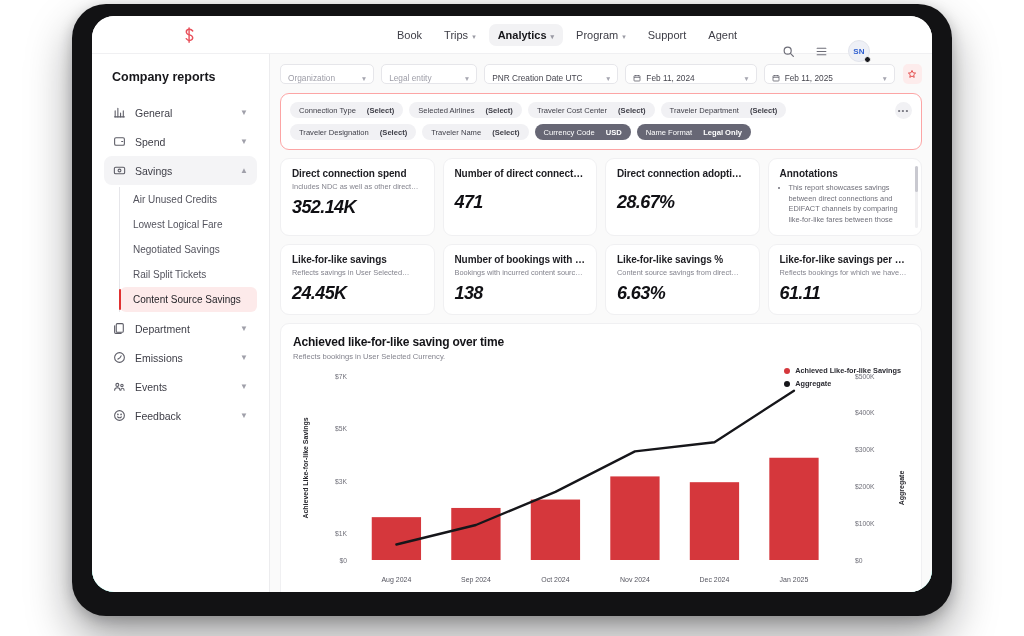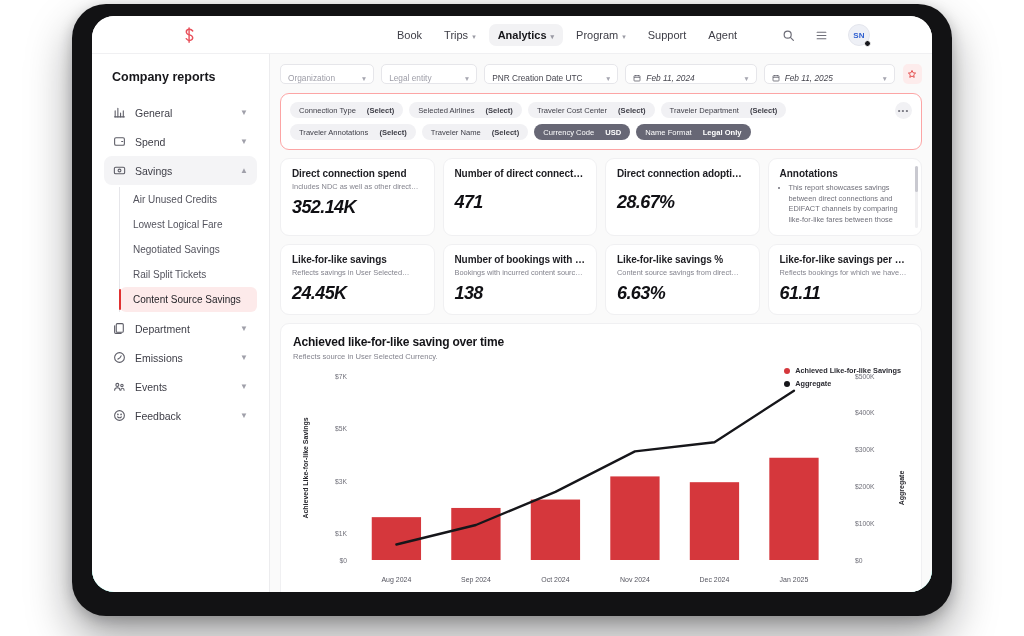--- a/index.html
+++ b/index.html
@@ -44,21 +44,21 @@
   }
   .nav-link {
     display:flex; align-items:center; gap:4px;
     padding: 5px 9px; border-radius: 7px;
     font-size: 11px; color: #3d3d46; white-space: nowrap;
     cursor: pointer;
   }
   .nav-link.active { background: #f2f2f4; font-weight: 700; color:#16161a; }
   .caret { font-size: 7px; color:#9a9aa4; line-height:1; position:relative; top:1px; }
   .nav-right {
-    position:absolute; right: 62px; top:0; height:38px;
+    position:absolute; right: 62px; top:16px; height:38px;
     display:flex; align-items:center; gap: 20px;
   }
   .nav-icon { width:13px; height:13px; color:#6e6e78; display:block; cursor:pointer; }
   .avatar-wrap { position:relative; width:22px; height:22px; }
   .avatar {
     width:22px; height:22px; border-radius:50%;
     background:#eef0f6; color:#2f5fd0;
     font-size:8px; font-weight:700; letter-spacing:.2px;
     display:flex; align-items:center; justify-content:center;
     border: 1px solid #e3e5ec;
@@ -116,21 +116,21 @@
     display:flex; align-items:center; gap:5px;
     padding: 8px 6px 0 7px; font-size:8.3px; color:#45454e;
     cursor:pointer; white-space:nowrap;
   }
   .select .sv { flex:1; }
   .select .sc { font-size:6.5px; color:#a6a6b0; }
   .select.muted .sv { color:#9d9da7; }
   .sel-org { width: 98px; }
   .sel-legal { width: 100px; }
   .sel-pnr { width: 140px; }
-  .sel-date { width: 137px; font-style: italic; }
+  .sel-date { width: 137px; }
   .cal-icon { width:8px; height:8px; color:#54545e; flex-shrink:0; display:block; }
   .star-btn {
     width:20px; height:20px; border-radius:5px; background:#fdecec;
     display:flex; align-items:center; justify-content:center; cursor:pointer;
     margin-left: 1px;
   }
   .star-icon { width:10px; height:10px; color:#e03131; display:block; }
 
   .chip-panel {
     background:#fff; border-radius: 9px; padding: 8px 9px 9px 9px;
@@ -406,21 +406,21 @@
               </div>
               <div class="chip">
                 <span>Traveler Cost Center</span>
                   <b>(Select)</b>
               </div>
               <div class="chip">
                 <span>Traveler Department</span>
                   <b>(Select)</b>
               </div>
               <div class="chip">
-                <span>Traveler Annotations</span>
+                <span>Traveler Designation</span>
                   <b>(Select)</b>
               </div>
               <div class="chip">
                 <span>Traveler Name</span>
                   <b>(Select)</b>
               </div>
               <div class="chip dark">
                 <span>Currency Code</span>
                   <b>USD</b>
               </div>
@@ -474,21 +474,21 @@
             </div>
             <div class="kpi">
               <div class="kpi-title">Like-for-like savings per boo…</div>
               <div class="kpi-sub">Reflects bookings for which we have…</div>
               <div class="kpi-value">61.11</div>
             </div>
           </div>
 
           <div class="chart-card">
             <div class="chart-title">Achieved like-for-like saving over time</div>
-            <div class="chart-sub">Reflects source in User Selected Currency.</div>
+            <div class="chart-sub">Reflects bookings in User Selected Currency.</div>
 
             <div class="legend">
               <div class="legend-row">
                 <span class="legend-dot" style="background:#d5373c"></span>
                 <span class="legend-label">Achieved Like-for-like Savings</span>
               </div>
               <div class="legend-row">
                 <span class="legend-dot" style="background:#16161a"></span>
                 <span class="legend-label">Aggregate</span>
               </div>

